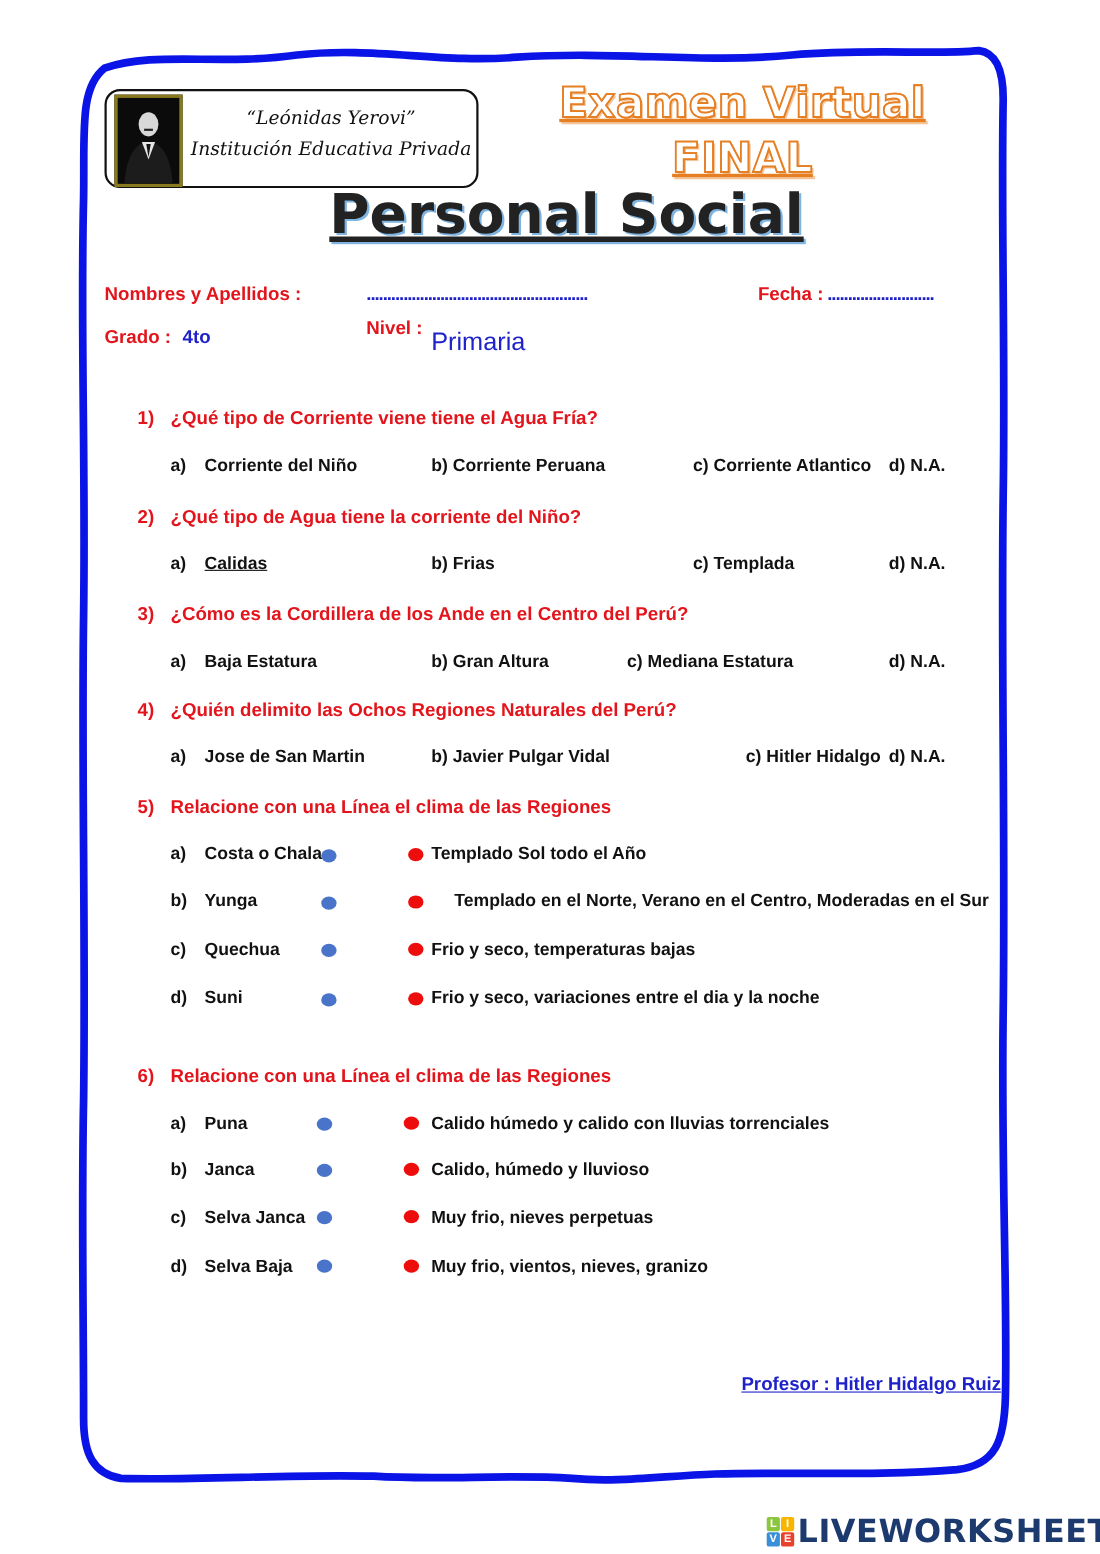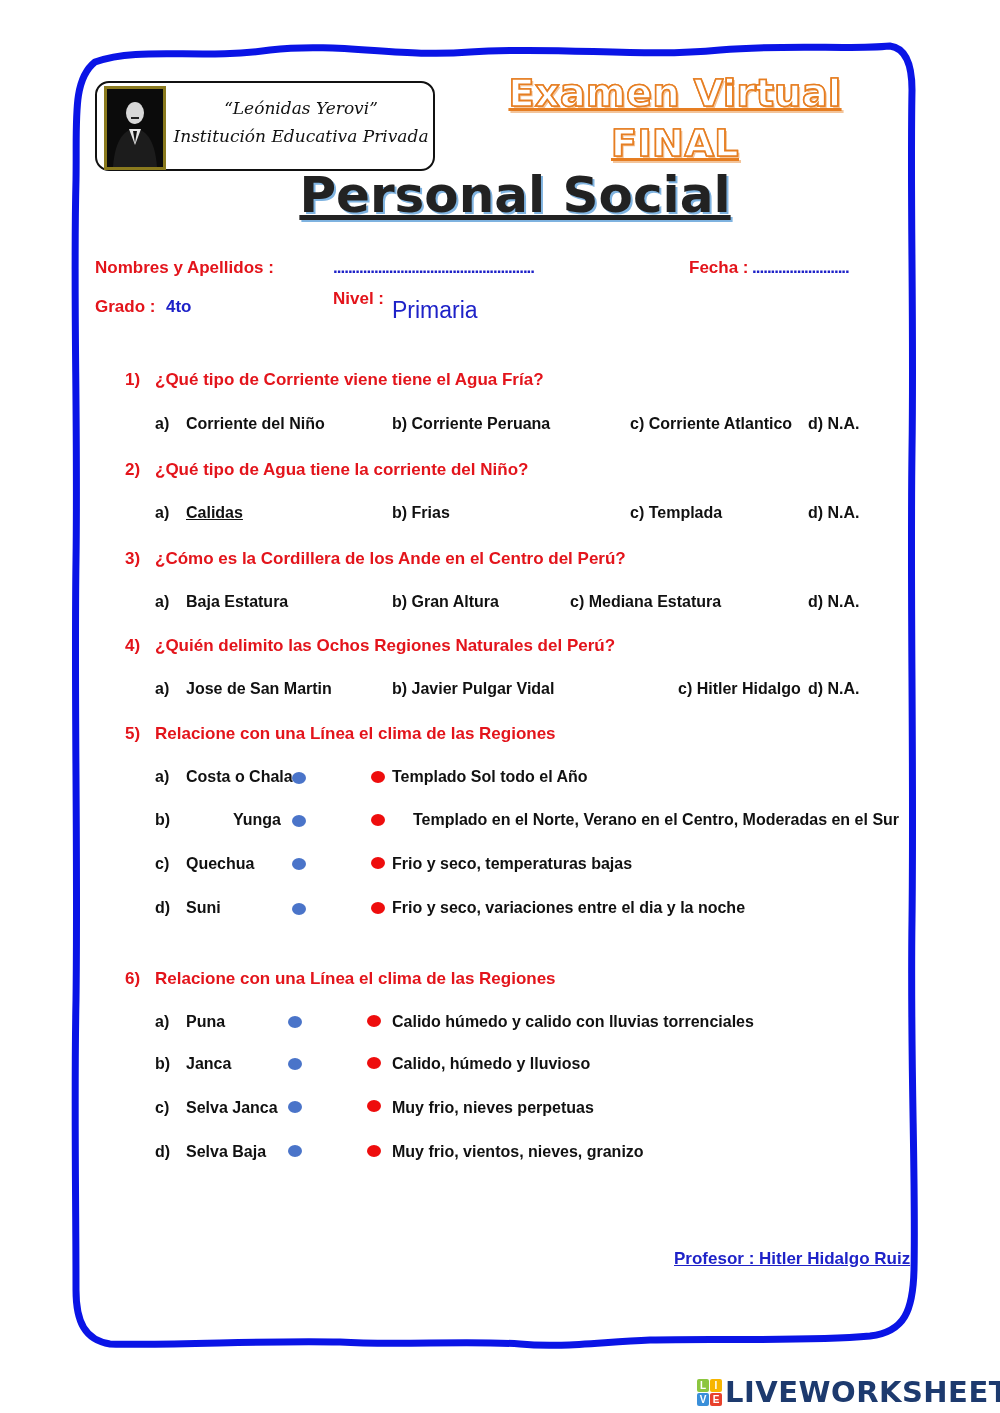--- a/index.html
+++ b/index.html
@@ -99,21 +99,21 @@
 <div class="abs q" style="left:125px; top:724px;">5)</div>
 <div class="abs q" style="left:155px; top:724px;">Relacione con una Línea el clima de las Regiones</div>
 
 <div class="abs opt" style="left:155px; top:768px;">a)</div>
 <div class="abs opt" style="left:186px; top:768px;">Costa o Chala</div>
 <div class="abs dot dot-blue" style="left:292px; top:772px;"></div>
 <div class="abs dot dot-red" style="left:371px; top:771px;"></div>
 <div class="abs opt" style="left:392px; top:768px;">Templado Sol todo el Año</div>
 
 <div class="abs opt" style="left:155px; top:811px;">b)</div>
-<div class="abs opt" style="left:186px; top:811px;margin-left:47px;">Yunga</div>
+<div class="abs opt" style="left:186px; top:811px;">Yunga</div>
 <div class="abs dot dot-blue" style="left:292px; top:815px;"></div>
 <div class="abs dot dot-red" style="left:371px; top:814px;"></div>
 <div class="abs opt" style="left:392px; top:811px;margin-left:21px;">Templado en el Norte, Verano en el Centro, Moderadas en el Sur</div>
 
 <div class="abs opt" style="left:155px; top:855px;">c)</div>
 <div class="abs opt" style="left:186px; top:855px;">Quechua</div>
 <div class="abs dot dot-blue" style="left:292px; top:858px;"></div>
 <div class="abs dot dot-red" style="left:371px; top:857px;"></div>
 <div class="abs opt" style="left:392px; top:855px;">Frio y seco, temperaturas bajas</div>
 

